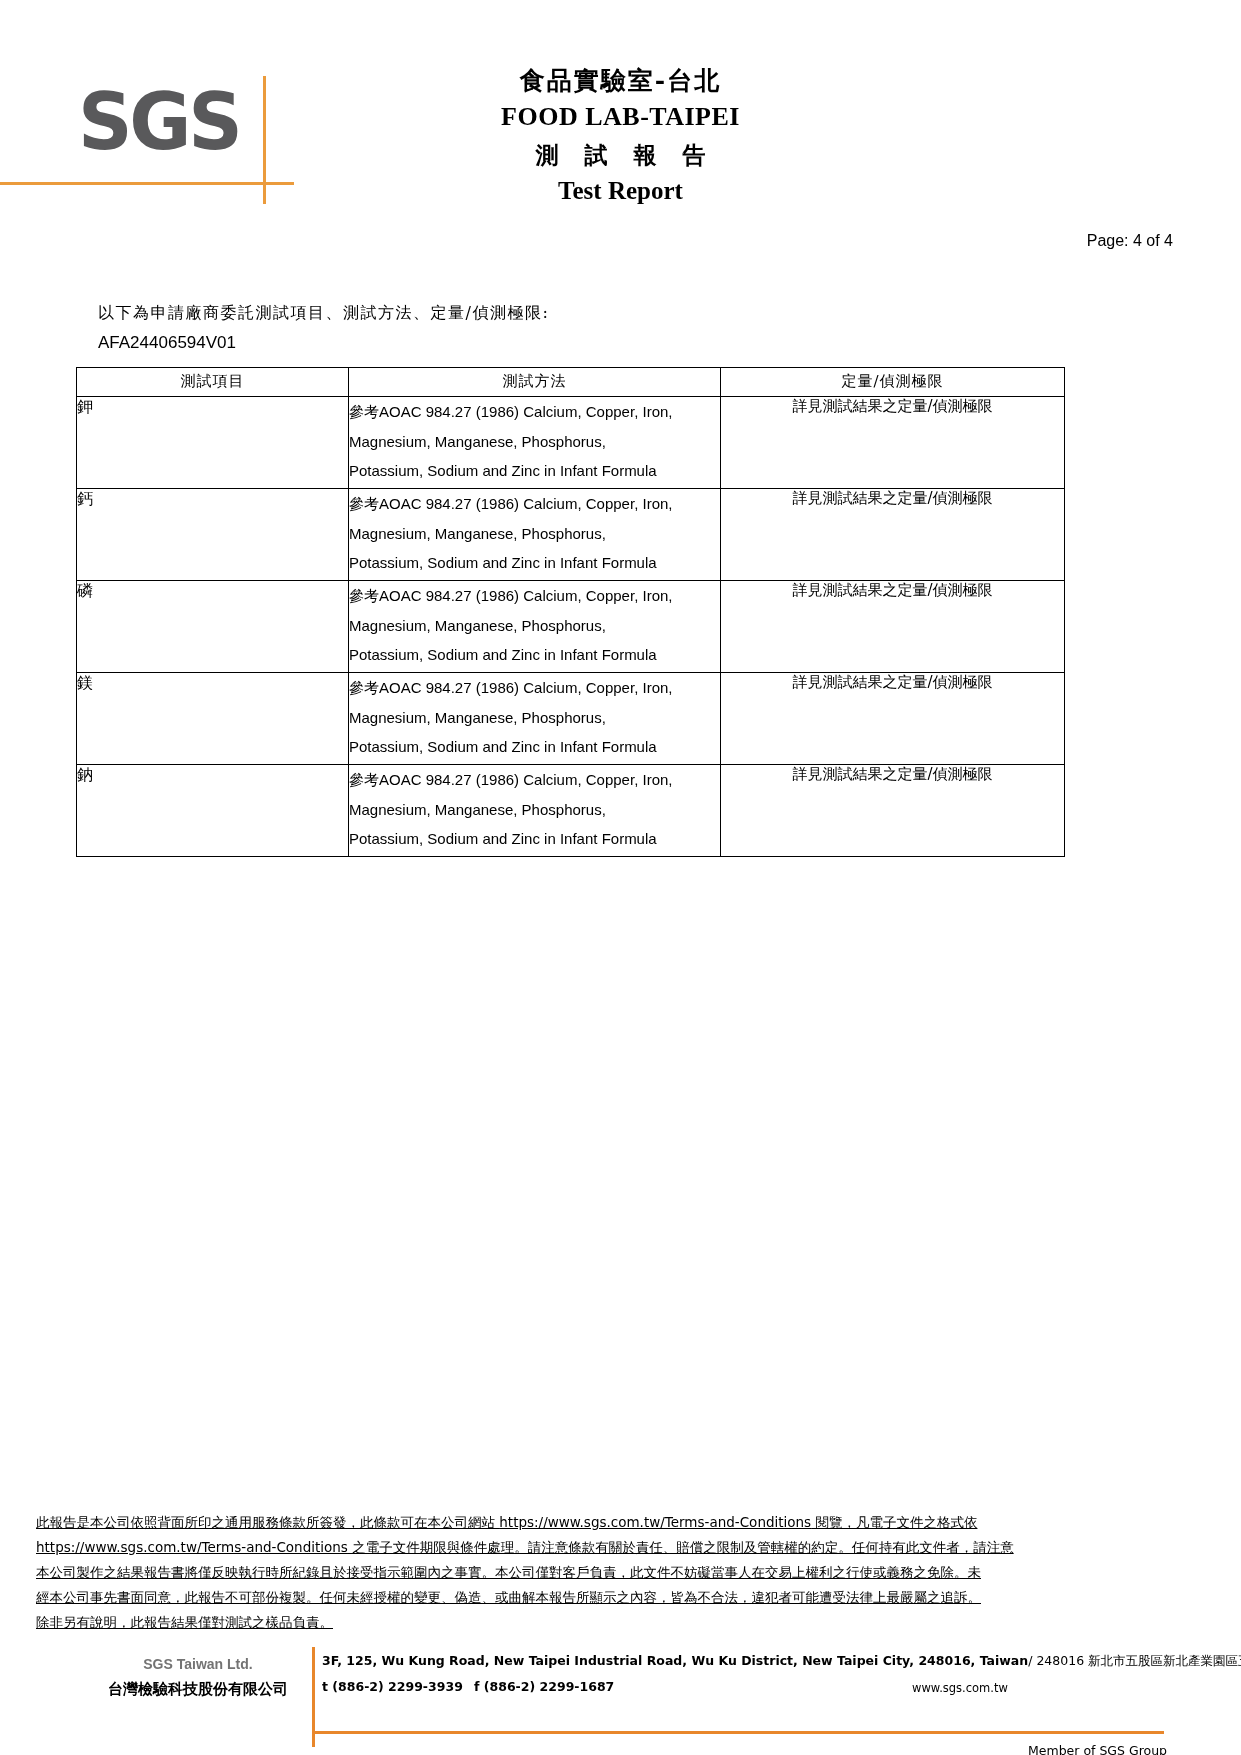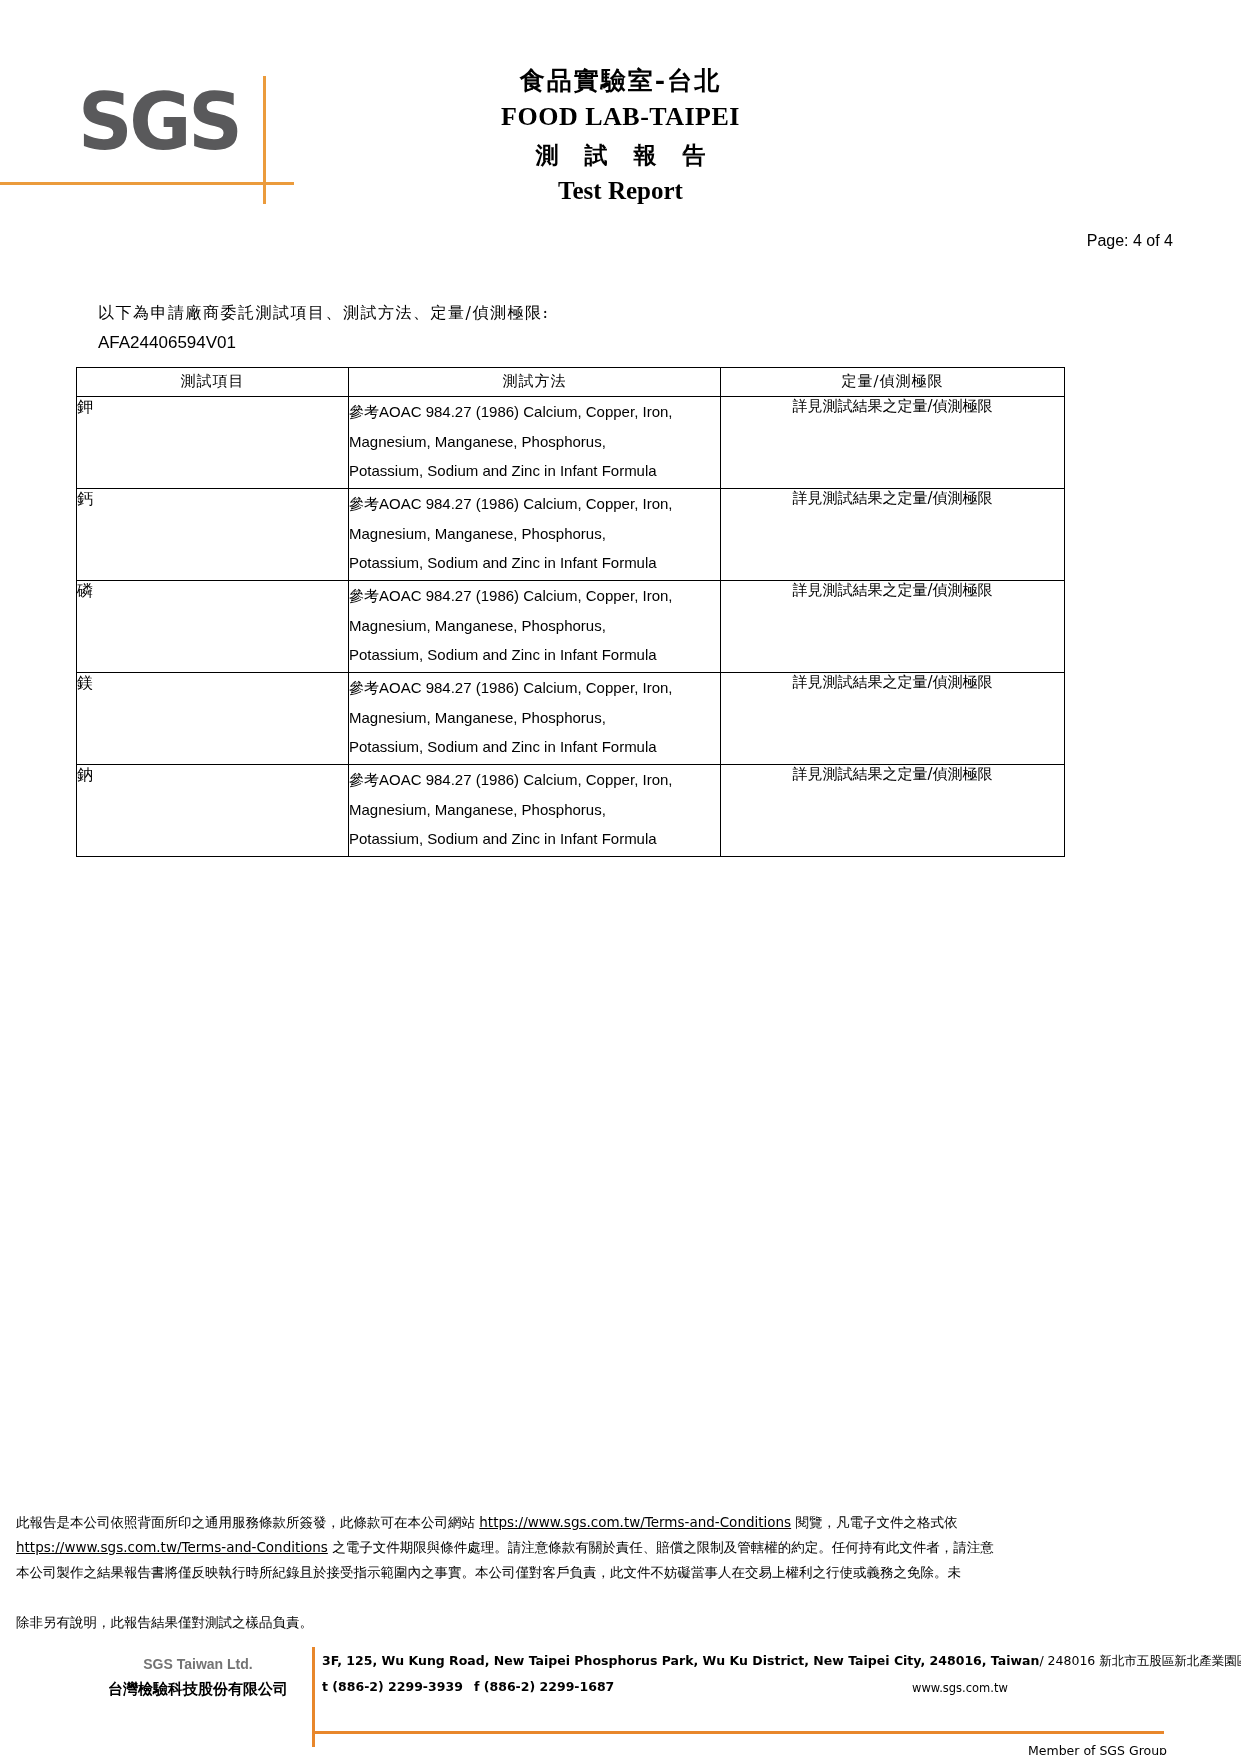--- a/index.html
+++ b/index.html
@@ -177,26 +177,27 @@
   }
 
   
   .footer {
     position: absolute;
     left: 0;
     bottom: 0;
     width: 1241px;
   }
   .legal {
-    margin: 0 34px 0 16px;
+    margin: 0 34px 0 36px;
     font-family: "DejaVu Sans", sans-serif;
     font-size: 13.5px;
     line-height: 25px;
     text-align: left;
     letter-spacing: 0px;
+    text-decoration: underline;
   }
   .legal .u { text-decoration: underline; }
 
   .footer-bar {
     margin-top: 12px;
     position: relative;
     height: 108px;
   }
   .sgs-brand {
     position: absolute;
@@ -377,37 +378,37 @@
     </tbody>
   </table>
 </div>
 
 <div class="footer">
 
   <div class="legal">
     <span>此報告是本公司依照背面所印之通用服務條款所簽發，此條款可在本公司網站 </span><span class="u">https://www.sgs.com.tw/Terms-and-Conditions</span><span> 閱覽，凡電子文件之格式依</span><br>
     <span class="u">https://www.sgs.com.tw/Terms-and-Conditions</span><span> 之電子文件期限與條件處理。請注意條款有關於責任、賠償之限制及管轄權的約定。任何持有此文件者，請注意</span><br>
     <span>本公司製作之結果報告書將僅反映執行時所紀錄且於接受指示範圍內之事實。本公司僅對客戶負責，此文件不妨礙當事人在交易上權利之行使或義務之免除。未</span><br>
-    <br>
+    <span>經本公司事先書面同意，此報告不可部份複製。任何未經授權的變更、偽造、或曲解本報告所顯示之內容，皆為不合法，違犯者可能遭受法律上最嚴屬之追訴。</span><br>
     <span>除非另有說明，此報告結果僅對測試之樣品負責。</span>
   </div>
 
   <div class="footer-bar">
 
     <div class="sgs-brand">
       <div class="sgs-brand-en">SGS Taiwan Ltd.</div>
       <div class="sgs-brand-cn">台灣檢驗科技股份有限公司</div>
     </div>
 
     <div class="vbar-orange"></div>
     <div class="hbar-orange"></div>
 
     <div class="addr-block">
       <div class="addr-line">
-        <span>3F, 125, Wu Kung Road, New Taipei Phosphorus Park, Wu Ku District, New Taipei City, 248016, Taiwan</span><span class="thin">/ 248016 新北市五股區新北產業園區五工路 125 號 3 樓</span>
+        <span>3F, 125, Wu Kung Road, New Taipei Industrial Road, Wu Ku District, New Taipei City, 248016, Taiwan</span><span class="thin">/ 248016 新北市五股區新北產業園區五工路 125 號 3 樓</span>
       </div>
       <div class="phone-row">
         <span class="tel">t (886-2) 2299-3939</span>
         <span class="fax">f (886-2) 2299-1687</span>
         <span class="website">www.sgs.com.tw</span>
       </div>
     </div>
 
     <div class="member-line">Member of SGS Group</div>
   </div>

